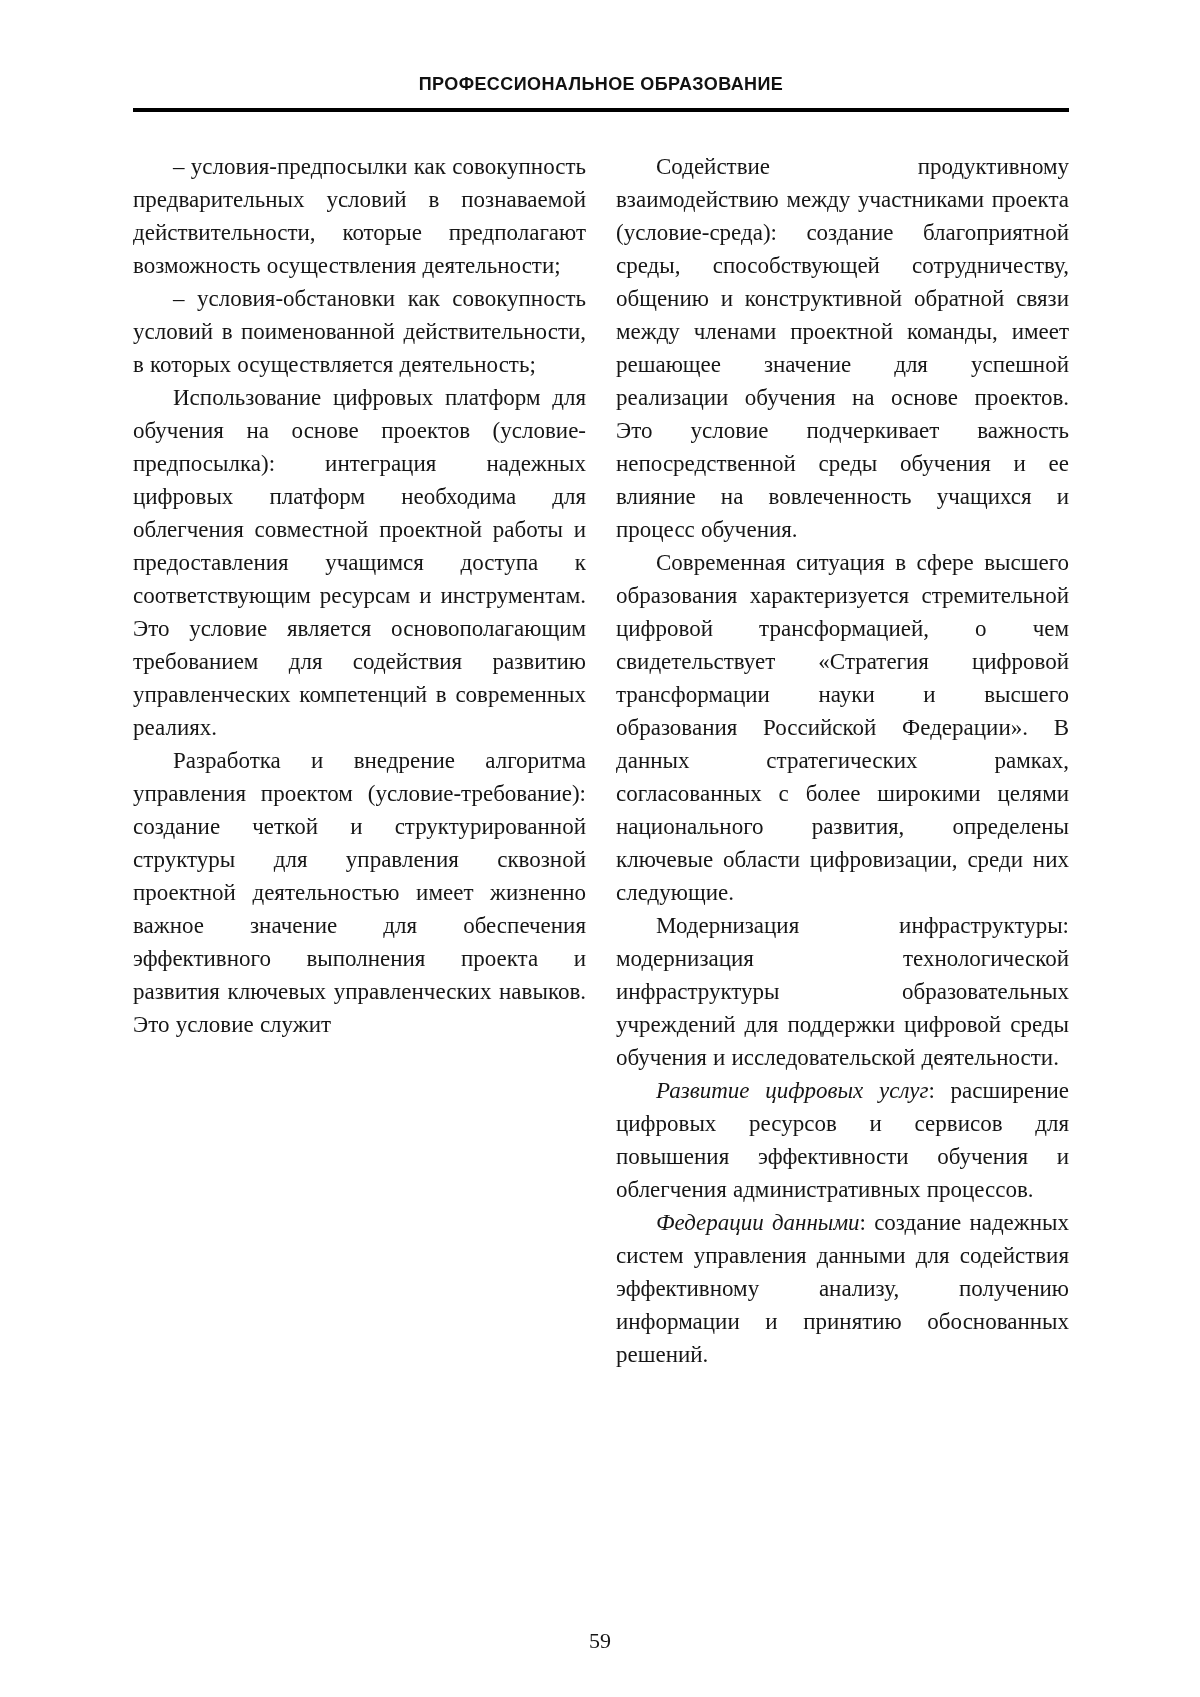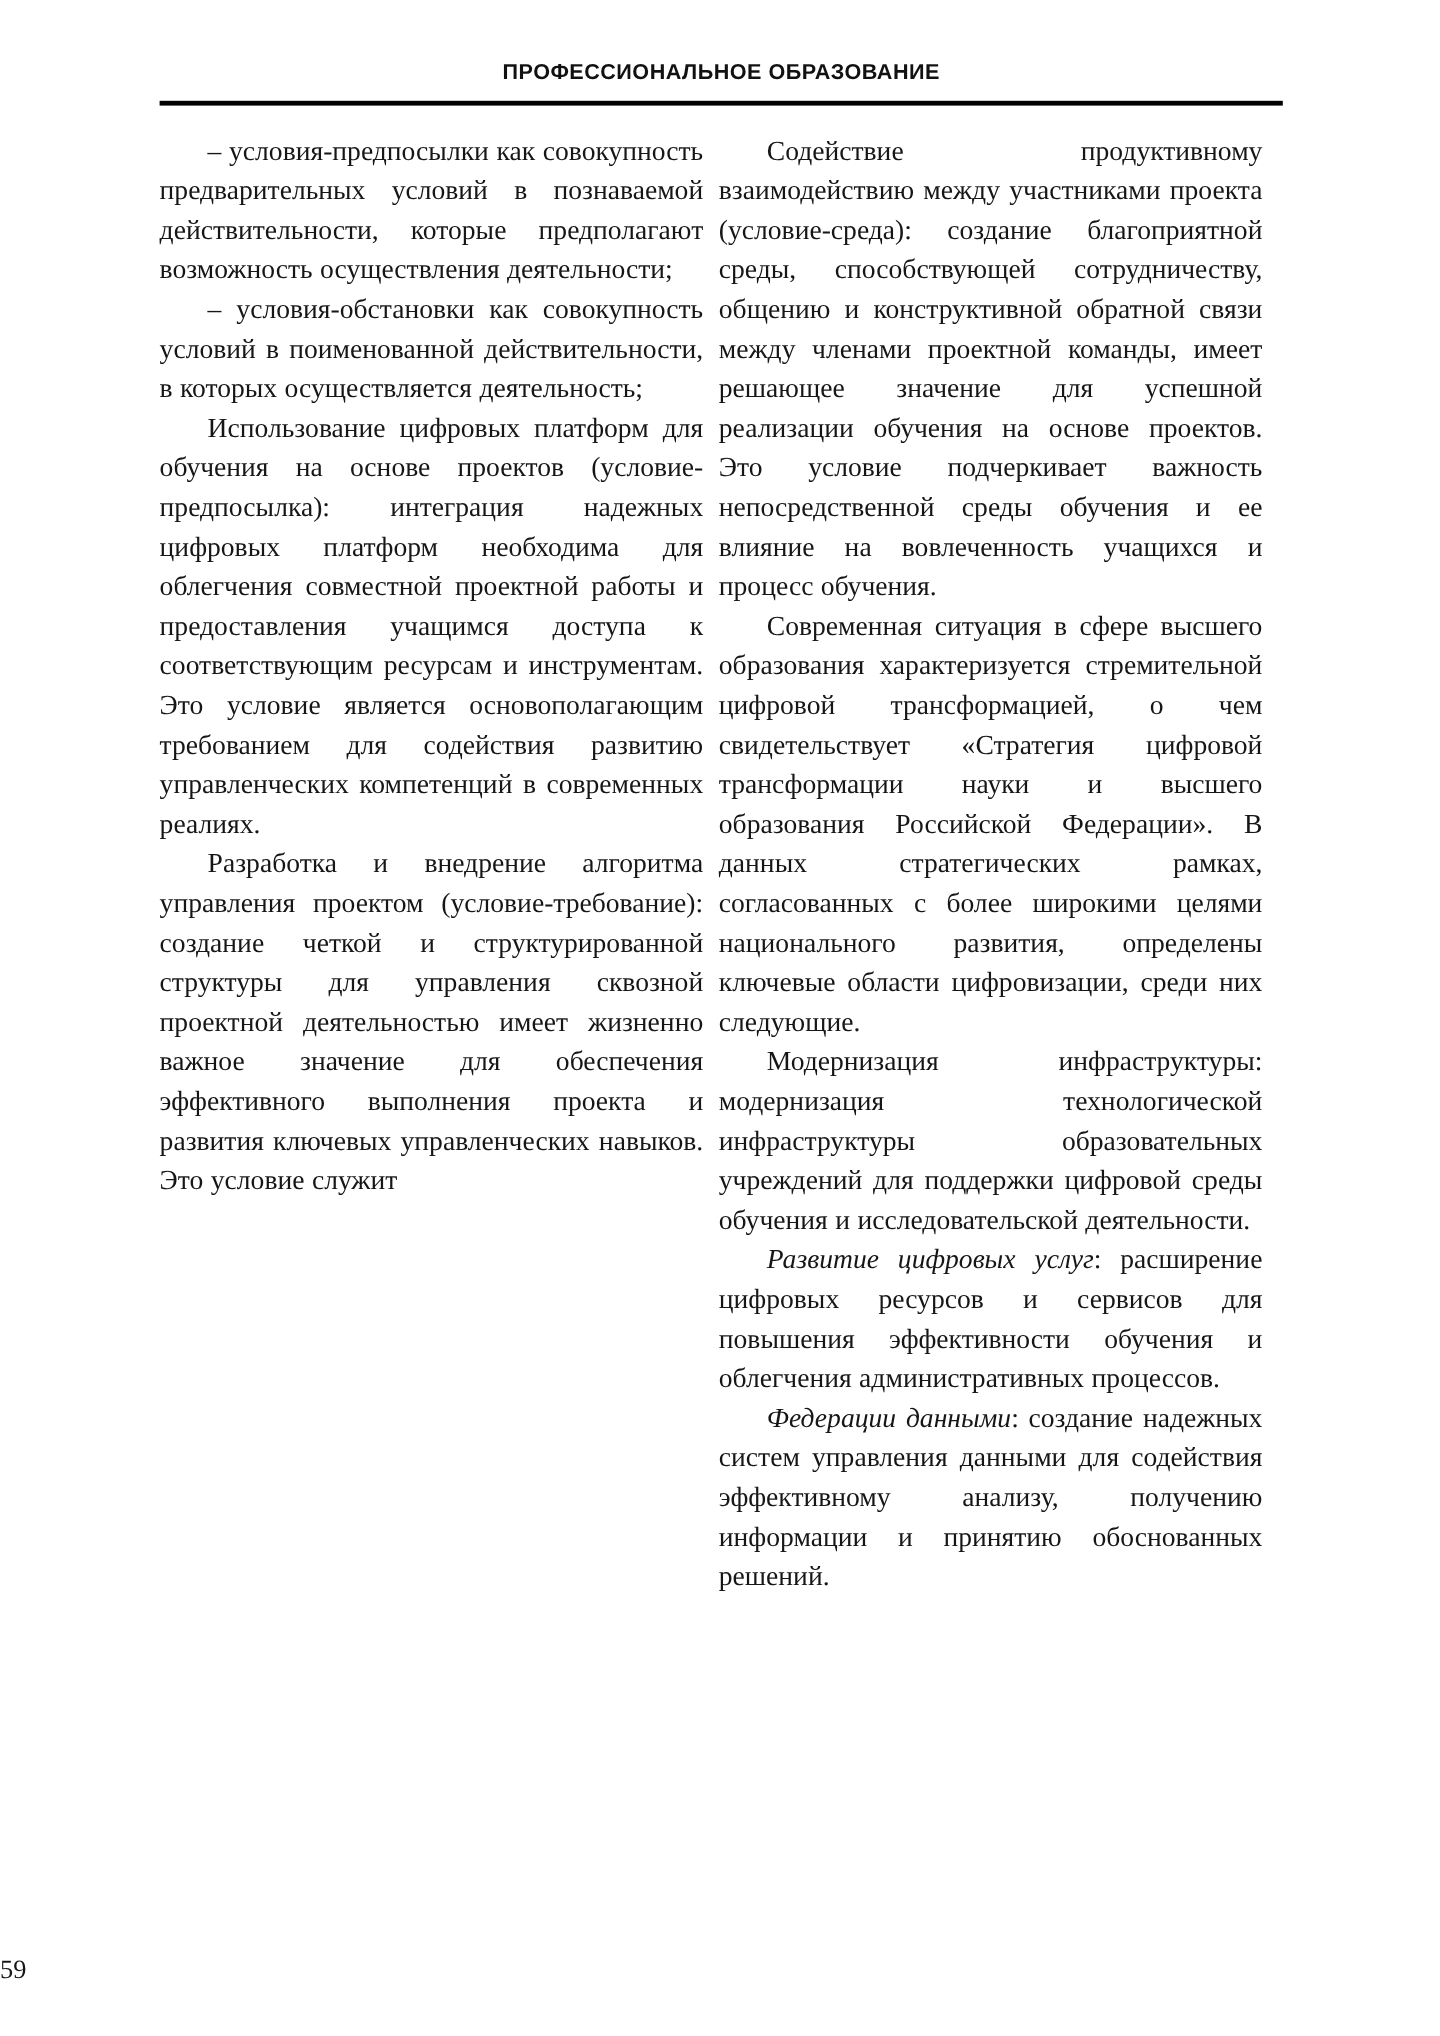--- a/index.html
+++ b/index.html
@@ -17,37 +17,37 @@
     font-family: "Liberation Serif", "DejaVu Serif", serif;
     color: #161616;
   }
   .content {
     position: absolute;
     left: 133px;
     width: 936px;
     top: 0;
   }
   .running-head {
-    margin-top: 50px;
+    margin-top: 74px;
     text-align: center;
     font-family: "Liberation Sans", "DejaVu Sans", sans-serif;
     font-weight: bold;
     font-size: 18px;
     letter-spacing: 0.4px;
     color: #111111;
   }
   .header-rule {
     height: 4px;
     background: #000000;
     margin-top: 13px;
   }
   .columns {
     display: flex;
-    gap: 13px;
-    margin-top: 21px;
+    gap: 30px;
+    margin-top: 38px;
   }
   .col {
     width: 453px;
     text-align: justify;
     font-size: 23px;
     line-height: 33px;
     hyphens: auto;
     -webkit-hyphens: auto;
     word-spacing: 0.02em;
   }
@@ -59,20 +59,21 @@
     text-indent: 0;
   }
   .italic {
     font-style: italic;
   }
   .page-number {
     position: absolute;
     left: 0;
     width: 1200px;
     top: 1628px;
+    text-align: center;
     font-size: 22px;
     color: #161616;
   }
 </style>
 </head>
 <body>
 
 <div class="page">
   <div class="content">
     <div class="running-head">ПРОФЕССИОНАЛЬНОЕ ОБРАЗОВАНИЕ</div>

